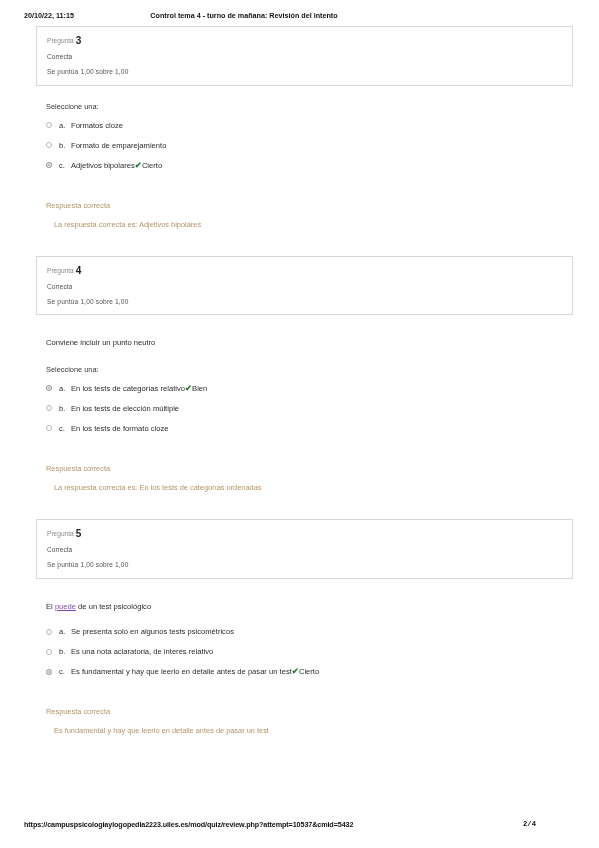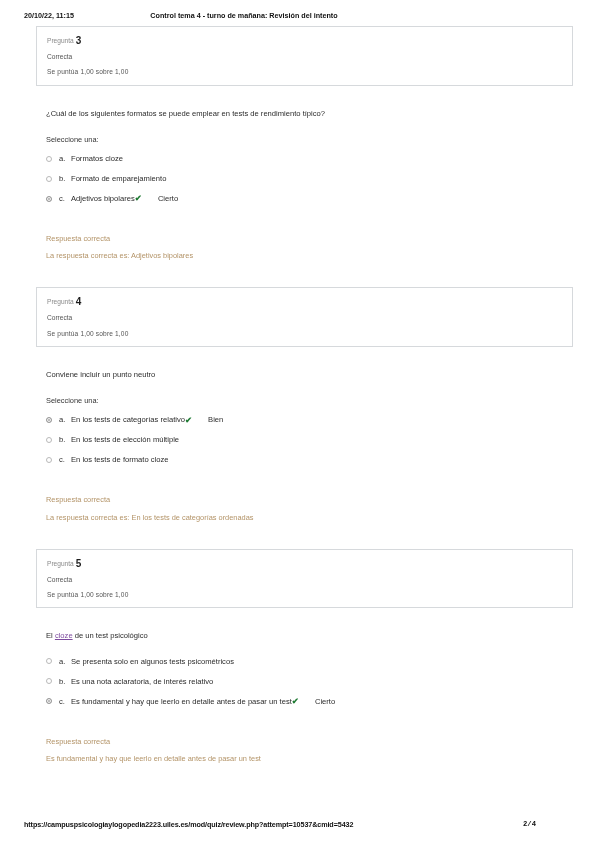--- a/index.html
+++ b/index.html
@@ -166,35 +166,34 @@
     flex: 0 0 auto;
   }
   .tick {
     color: #1f7a33;
     font-size: 8.5px;
     font-weight: 700;
     margin-left: 0px;
     line-height: 1;
   }
   .ans-note {
-    margin-left: 16px;
     color: #2b2b2b;
   }
 
   
   .feedback {
     color: #b39367;
     font-size: 7.4px;
     line-height: 1.5;
   }
   .feedback .fb-head {
     margin-bottom: 6px;
   }
   .feedback .fb-line {
-    margin: 0;
+    margin: 8px;
   }
 </style>
 </head>
 <body>
 
 <div class="print-header">
   <span class="ph-date">20/10/22, 11:15</span>
   <span class="ph-title">Control tema 4 - turno de mañana: Revisión del intento</span>
 </div>
 
@@ -202,21 +201,20 @@
 
   <div class="question">
     <div class="qbox">
       <div class="qinfo-line first">
         <span>Pregunta</span><span class="qnum">3</span>
       </div>
       <div class="qinfo-line state">Correcta</div>
       <div class="qinfo-line grade">Se puntúa 1,00 sobre 1,00</div>
     </div>
     <div class="qbody">
-      <div class="qtext" style="margin-top:23px;">¿Cuál de los siguientes formatos se puede emplear en tests de rendimiento típico?</div>
       <div class="answer-prompt" style="margin-top:16px;">Seleccione una:</div>
       <ul class="answers" style="margin-top:10px;">
         <li class="answer" style="margin-bottom:11px;">
           <span class="radio"></span>
           <span class="ans-letter">a.</span>
           <span class="ans-text">Formatos cloze</span>
         </li>
         <li class="answer" style="margin-bottom:11px;">
           <span class="radio"></span>
           <span class="ans-letter">b.</span>
@@ -277,21 +275,21 @@
   <div class="question" style="margin-top:26px;">
     <div class="qbox">
       <div class="qinfo-line first">
         <span>Pregunta</span><span class="qnum">5</span>
       </div>
       <div class="qinfo-line state">Correcta</div>
       <div class="qinfo-line grade">Se puntúa 1,00 sobre 1,00</div>
     </div>
     <div class="qbody">
       <div class="qtext" style="margin-top:23px;">
-        <span>El </span><a class="inline-link" href="#">cloze</a><span> de un test psicológico</span>
+        <span>El </span><a class="inline-link" href="#">puede</a><span> de un test psicológico</span>
       </div>
       <ul class="answers" style="margin-top:15px;">
         <li class="answer" style="margin-bottom:11px;">
           <span class="radio"></span>
           <span class="ans-letter">a.</span>
           <span class="ans-text">Se presenta solo en algunos tests psicométricos</span>
         </li>
         <li class="answer" style="margin-bottom:11px;">
           <span class="radio"></span>
           <span class="ans-letter">b.</span>

